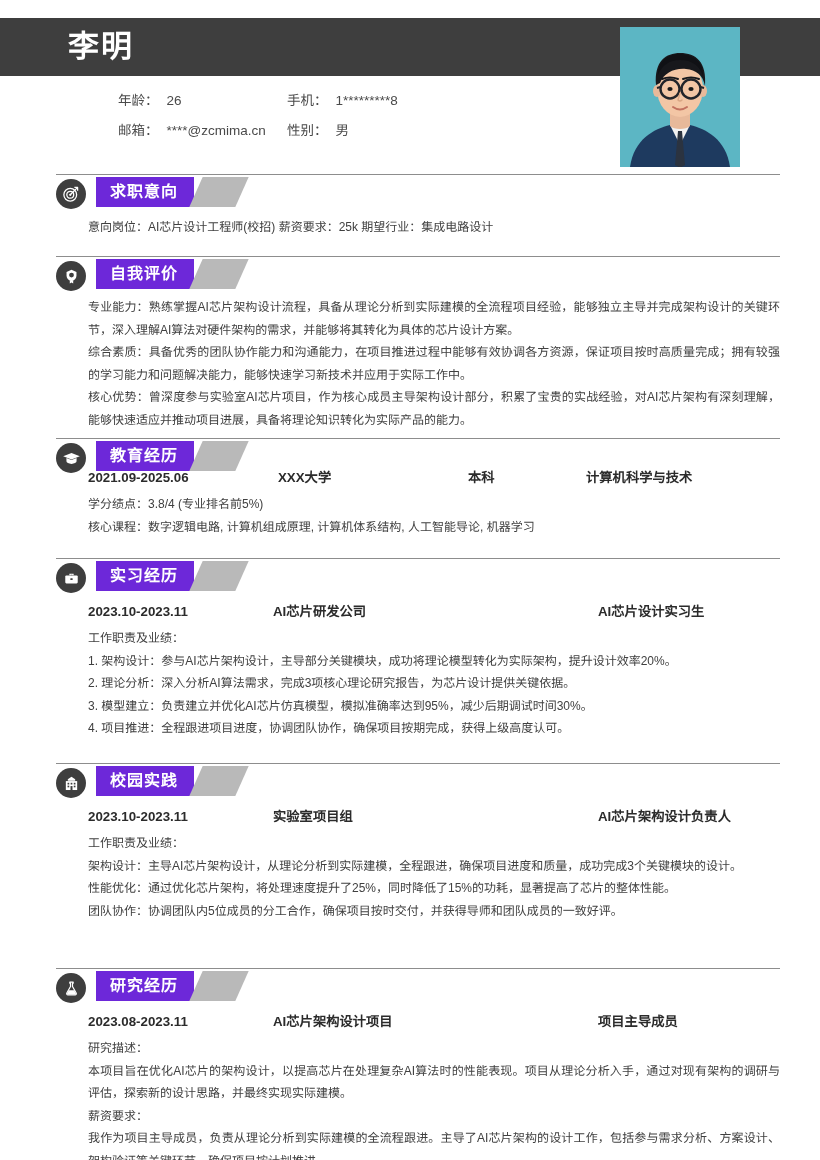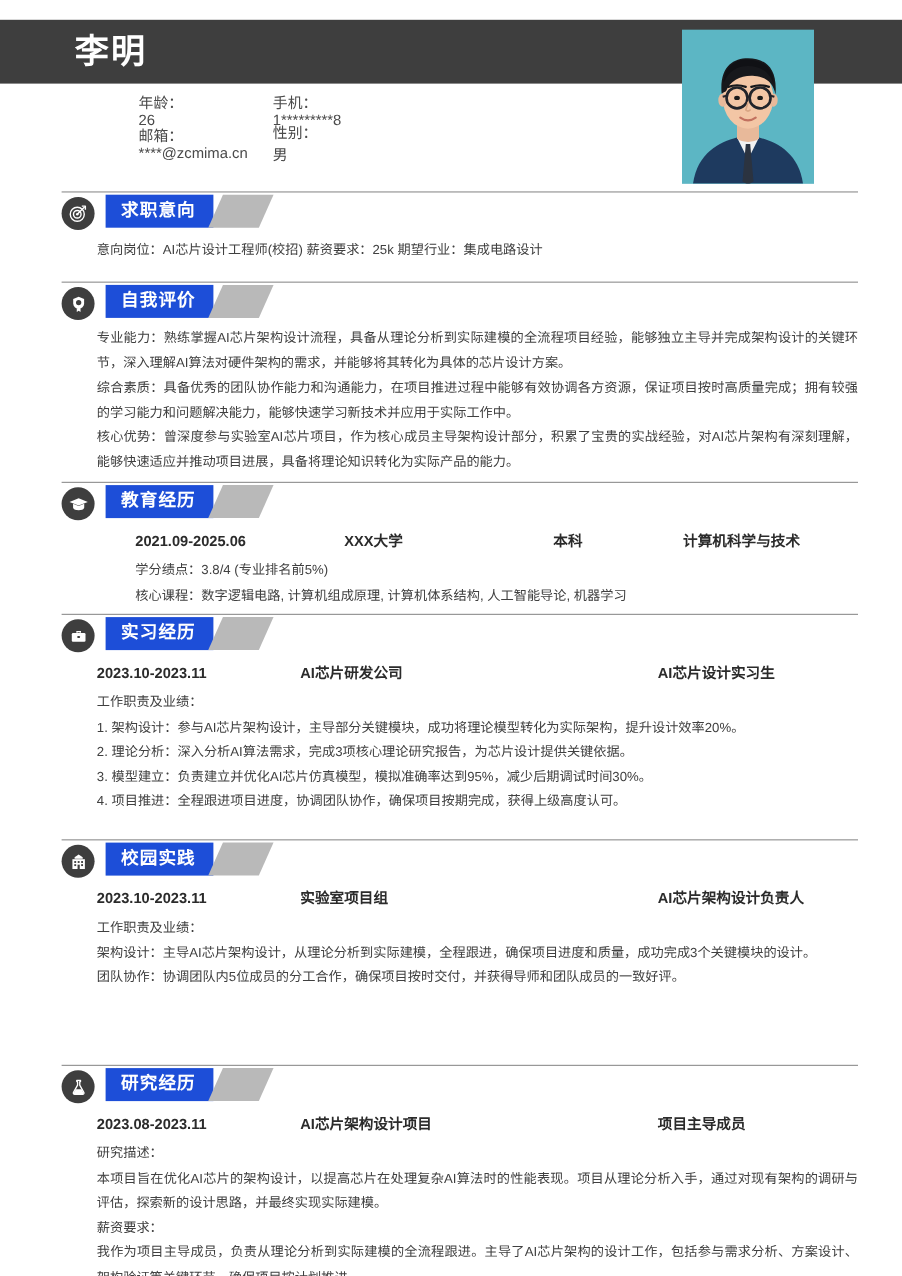--- a/index.html
+++ b/index.html
@@ -56,24 +56,23 @@
   }
   .contact-row {
     display:flex;
     height:30px;
     align-items:center;
   }
   .contact-cell {
     display:flex;
     align-items:baseline;
     font-size:13.5px;
-    flex-direction:column;
   }
   .contact-cell.c1 { width:240px; padding-left:118px; }
-  .contact-cell.c2 { width:260px; padding-left:0px; }
+  .contact-cell.c2 { width:260px; padding-left:0px;margin-left:47px; }
   .contact-label { color:#4a4a4a; white-space:nowrap; }
   .contact-value { color:#4a4a4a; margin-left:8px; white-space:nowrap; }
 
   
   .section { position:absolute; left:0; width:820px; }
   .sec-rule {
     position:absolute;
     left:56px; top:0;
     width:724px; height:1px;
     background:#8d8d8d;
@@ -88,21 +87,21 @@
     width:30px; height:30px;
     border-radius:50%;
     background:#3e3e3e;
     display:flex; align-items:center; justify-content:center;
   }
   .sec-icon svg { display:block; }
   .sec-banner {
     position:absolute;
     left:96px; top:3px;
     height:30px;
-    background:#1d4ed8;
+    background:#6d28d9;
     padding:0 16px 0 14px;
     display:flex; align-items:center;
   }
   .sec-title {
     font-size:16px;
     font-weight:bold;
     color:#ffffff;
     letter-spacing:1px;
     line-height:30px;
     white-space:nowrap;
@@ -263,21 +262,21 @@
         <svg width="19" height="19" viewBox="0 0 24 24">
           <path d="M12 5 L22.5 9.2 L12 13.4 L1.5 9.2 Z" fill="#fff"></path>
           <path d="M5.6 11.3 V15.6 C5.6 17.6 8.6 18.8 12 18.8 C15.4 18.8 18.4 17.6 18.4 15.6 V11.3 L12 14 Z" fill="#fff"></path>
         </svg>
       </div>
       <div class="sec-banner">
         <span class="sec-title">教育经历</span>
       </div>
       <div class="sec-tail" style="left:196px;"></div>
     </div>
-    <div class="sec-body" style="top:42px;margin-left:35px;">
+    <div class="sec-body" style="top:28px;">
       <div class="meta-row edu">
         <span class="meta-date">2021.09-2025.06</span>
         <span class="meta-org">XXX大学</span>
         <span class="meta-mid">本科</span>
         <span class="meta-last">计算机科学与技术</span>
       </div>
       <div class="para">学分绩点：3.8/4 (专业排名前5%)</div>
       <div class="para">核心课程：数字逻辑电路, 计算机组成原理, 计算机体系结构, 人工智能导论, 机器学习</div>
     </div>
   </div>
@@ -334,20 +333,21 @@
     </div>
     <div class="sec-body" style="top:42px;">
       <div class="meta-row">
         <span class="meta-date">2023.10-2023.11</span>
         <span class="meta-org">实验室项目组</span>
         <span class="meta-mid"></span>
         <span class="meta-last">AI芯片架构设计负责人</span>
       </div>
       <div class="para">工作职责及业绩：</div>
       <div class="para">架构设计：主导AI芯片架构设计，从理论分析到实际建模，全程跟进，确保项目进度和质量，成功完成3个关键模块的设计。</div>
+      <div class="para">性能优化：通过优化芯片架构，将处理速度提升了25%，同时降低了15%的功耗，显著提高了芯片的整体性能。</div>
       <div class="para">团队协作：协调团队内5位成员的分工合作，确保项目按时交付，并获得导师和团队成员的一致好评。</div>
     </div>
   </div>
 
   <div class="section" id="sec-5" style="top:968px;">
     <div class="sec-head">
       <div class="sec-rule"></div>
       <div class="sec-icon">
         <svg width="17" height="17" viewBox="0 0 24 24">
           <path d="M9.6 3 H14.4 V4.6 H13.4 V9.2 L18.6 18.4 C19.3 19.7 18.5 21 17.1 21 H6.9 C5.5 21 4.7 19.7 5.4 18.4 L10.6 9.2 V4.6 H9.6 Z" fill="none" stroke="#fff" stroke-width="1.7" stroke-linejoin="round"></path>

